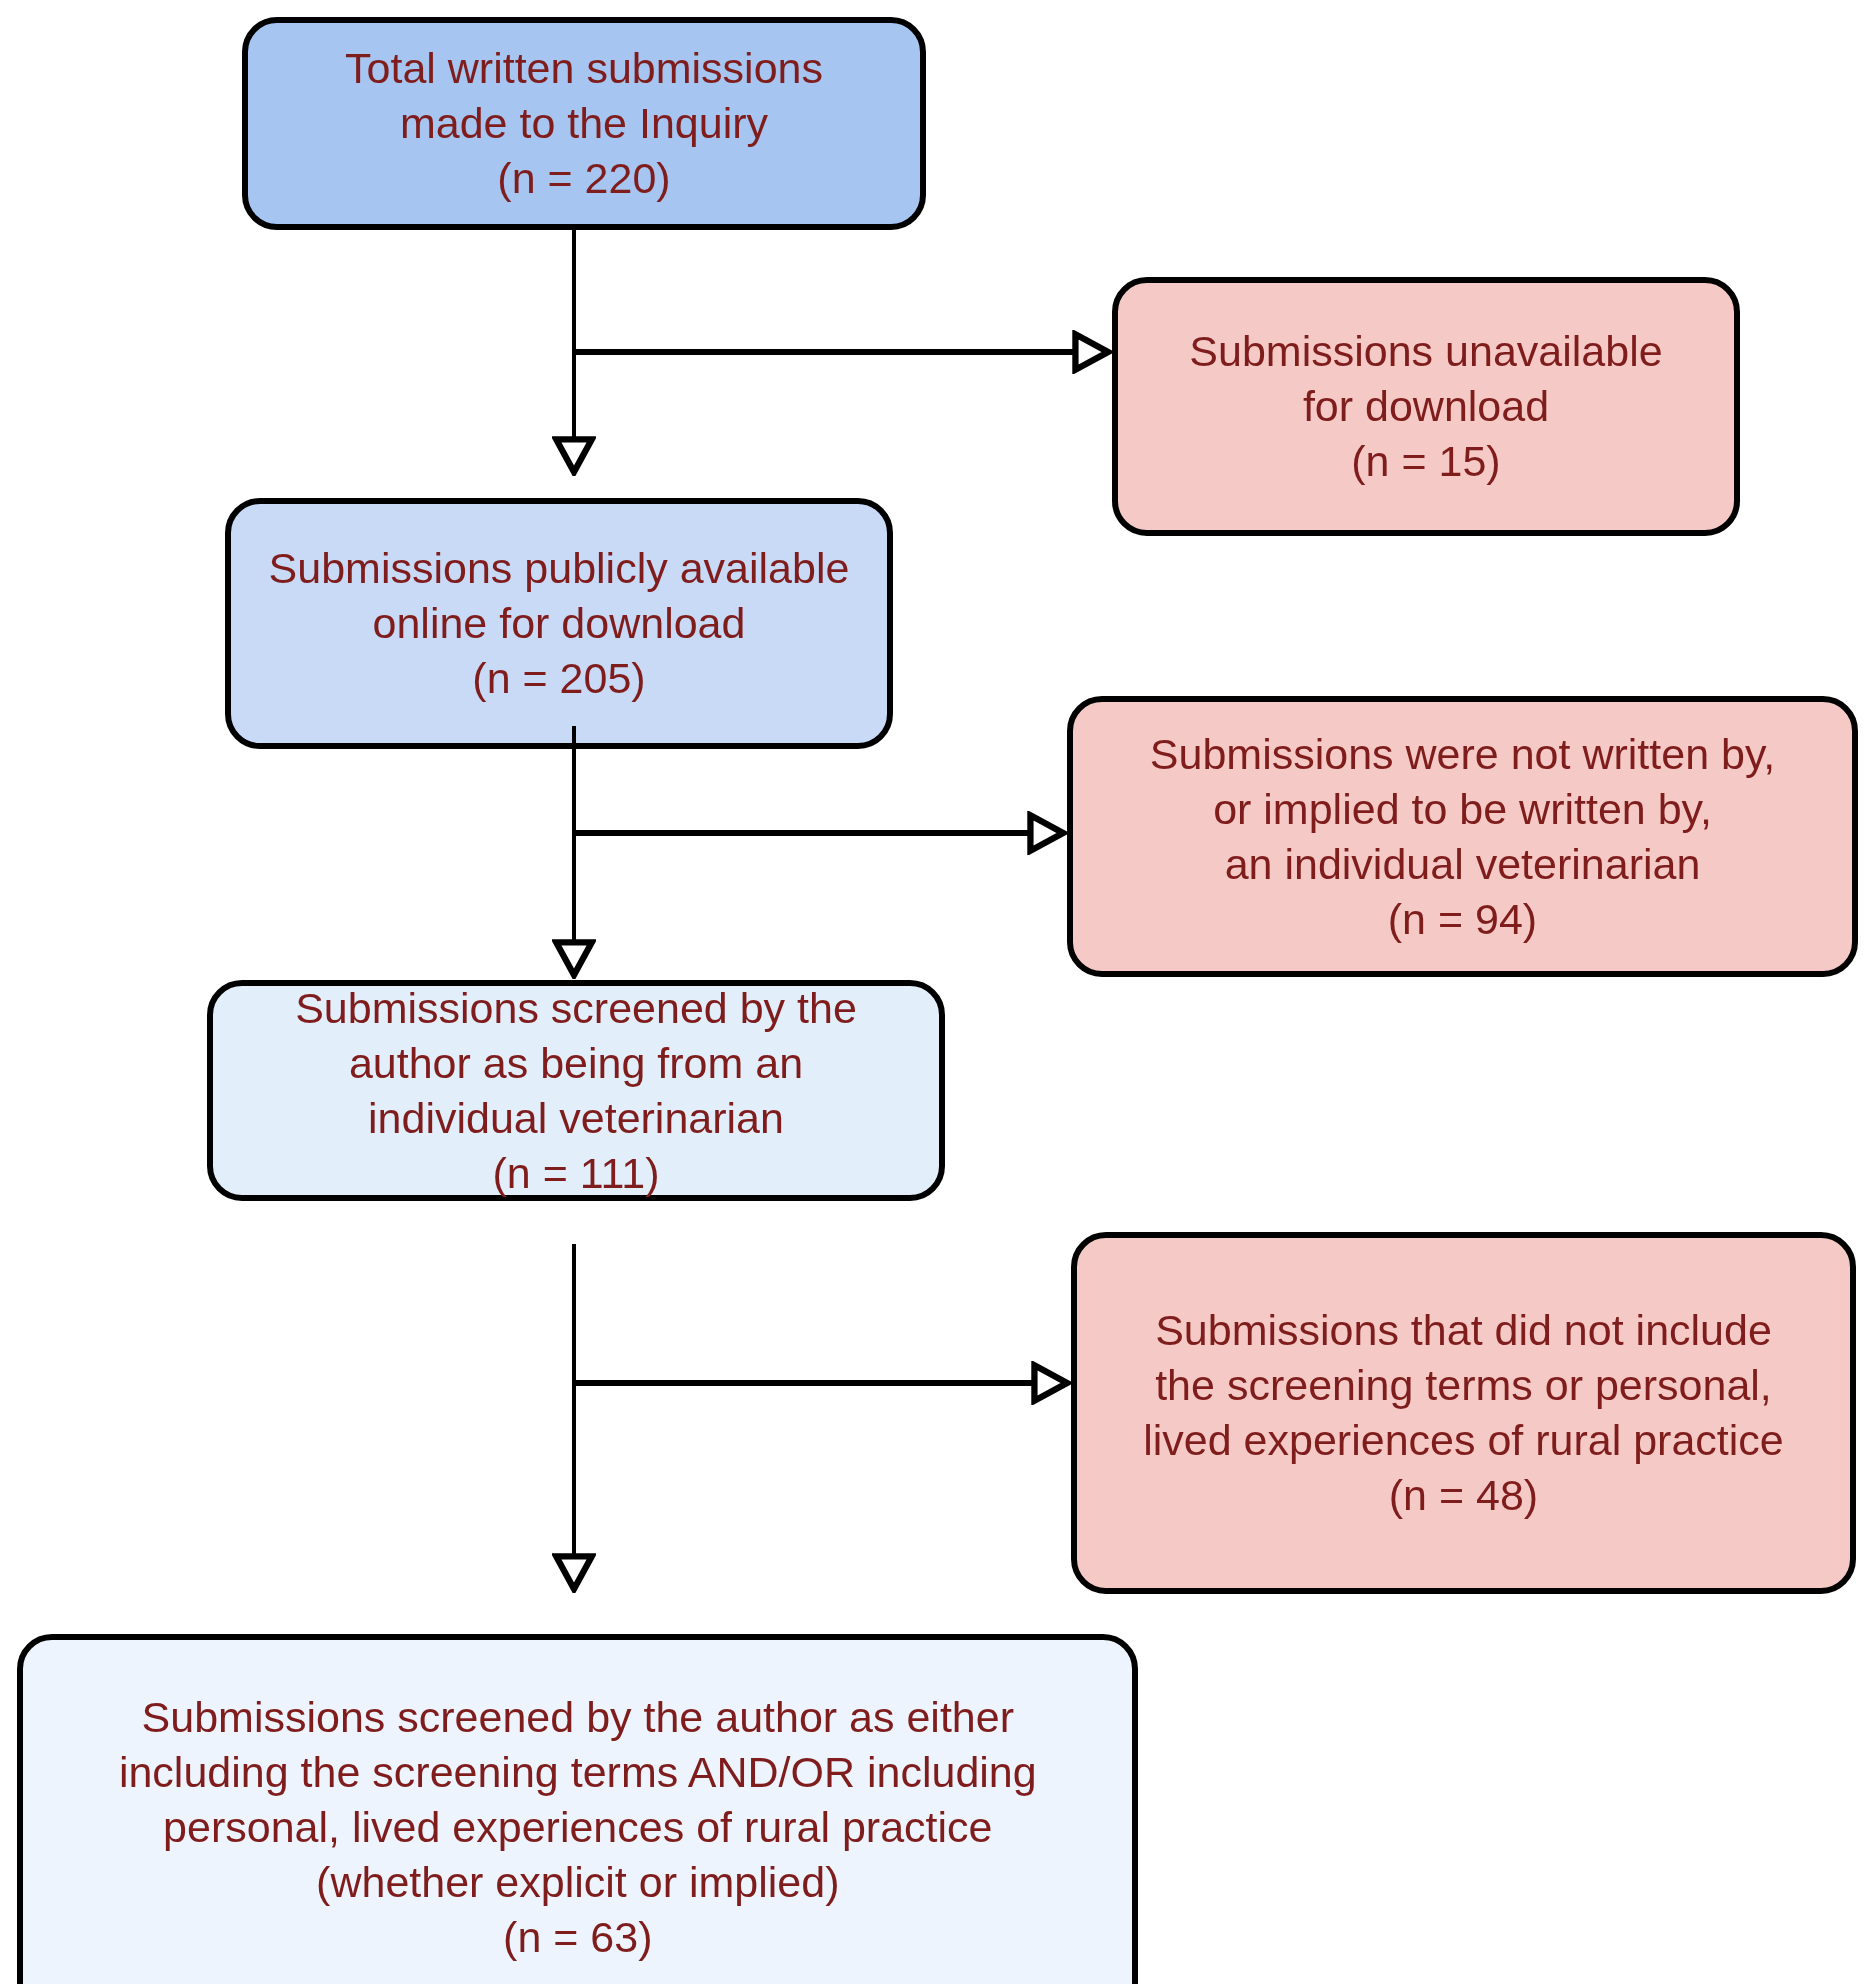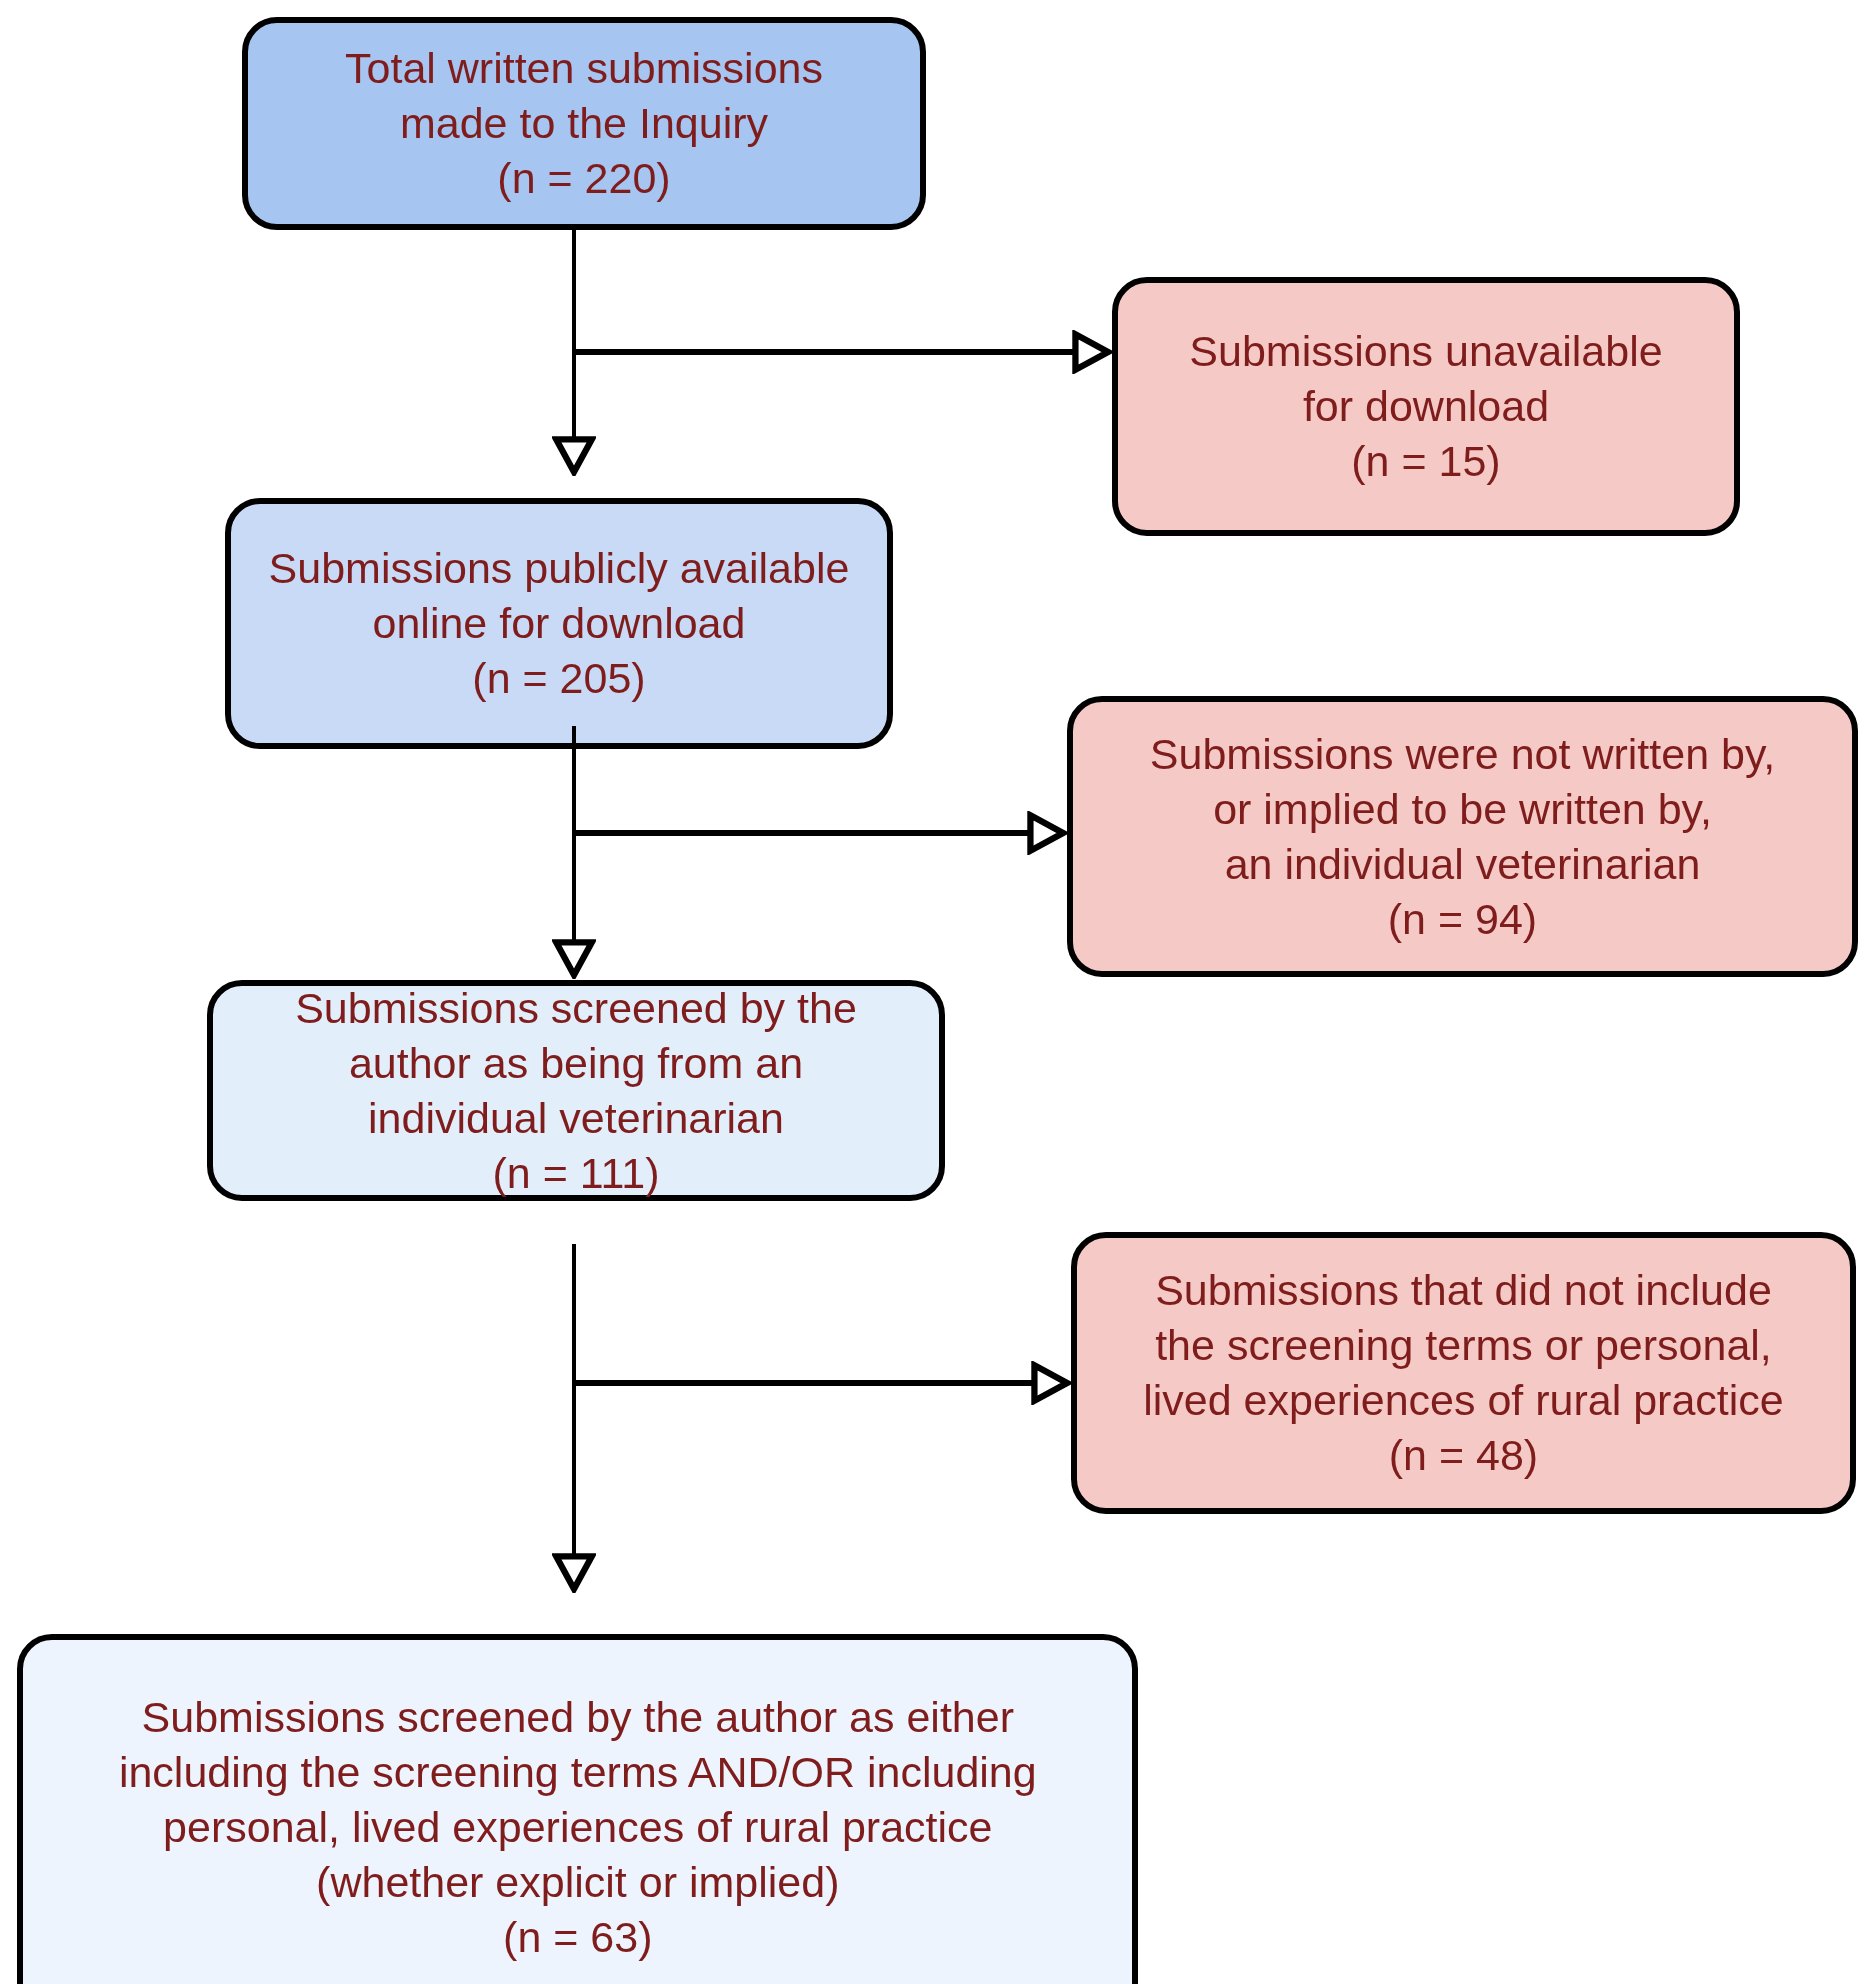--- a/index.html
+++ b/index.html
@@ -25,21 +25,21 @@
     padding:5.8px 17.3px;
   }
   
   .n-main1{left:242px;top:17.3px;width:684px;height:213px;}
   .n-main2{left:225px;top:498px;width:668px;height:251px;}
   .n-main3{left:207px;top:980px;width:738px;height:221px;}
   .n-main4{left:17.3px;top:1594px;width:1121px;height:386px;margin-top:40px;}
   
   .n-excl1{left:1112px;top:233px;width:628px;height:259px;margin-top:44px;}
   .n-excl2{left:1067px;top:696px;width:791px;height:281px;}
-  .n-excl3{left:1071px;top:1232px;width:785px;height:282px;}
+  .n-excl3{left:1071px;top:1232px;width:785px;height:362px;}
   
   .vline{position:absolute;width:3.5px;background:#000000;}
   .hline{position:absolute;height:5.8px;background:#000000;}
   .v1{left:572px;top:229px;height:210px;}
   .v2{left:572px;top:726px;height:217px;}
   .v3{left:572px;top:1244px;height:313px;}
   .b1{left:572px;top:349px;width:503px;}
   .b2{left:572px;top:830px;width:458px;}
   .b3{left:572px;top:1380px;width:462px;}
   

